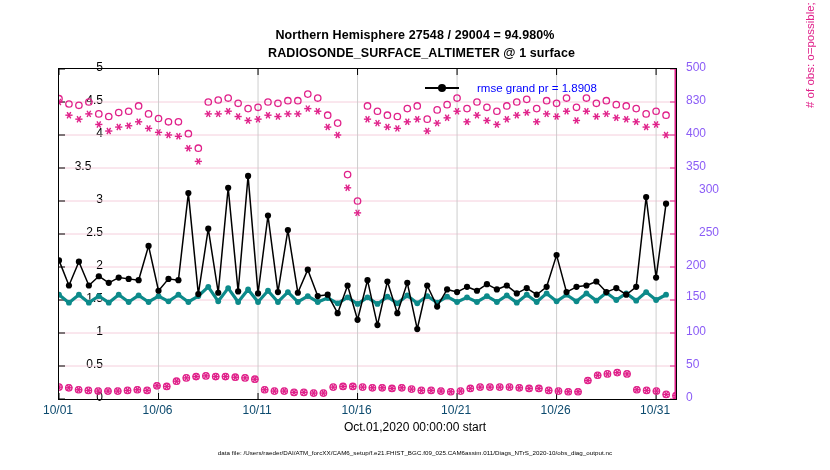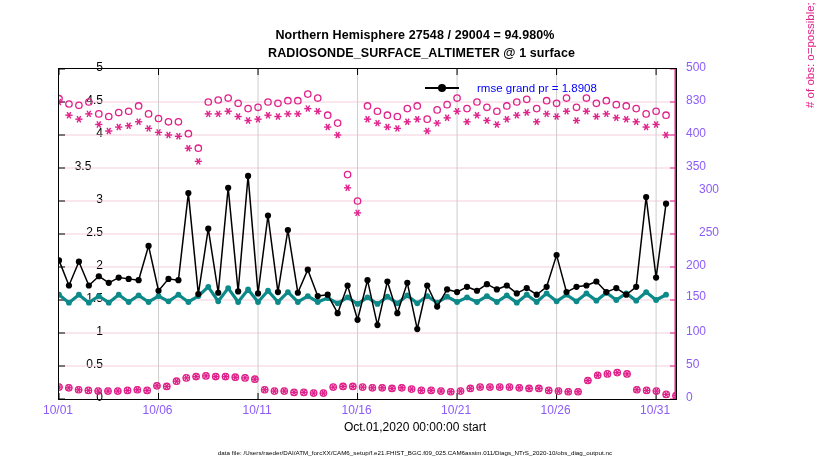--- a/index.html
+++ b/index.html
@@ -17,21 +17,21 @@
         border:1.2px solid #000;box-sizing:border-box;background:transparent;}
   #plot-inner{position:absolute;inset:0;overflow:hidden;}
   .ylabel-right{position:absolute;left:804px;top:108px;width:220px;
       transform:rotate(-90deg);transform-origin:0 0;
       font-size:11.5px;color:#E0218A;white-space:nowrap;}
 
   .ytick-l{position:absolute;right:684px;font-size:12px;color:#000;
            text-align:right;width:40px;line-height:10px;}
   .ytick-r{position:absolute;left:686px;font-size:12px;color:#8b5cf6;
            text-align:left;width:46px;line-height:10px;}
-  .xtick{position:absolute;font-size:12px;color:#8b5cf6;text-align:center;
+  .xtick{position:absolute;font-size:12px;color:#0c4a6e;text-align:center;
          width:60px;line-height:12px;}
 
   .xlabel{position:absolute;left:0;top:420px;width:830px;text-align:center;
           font-size:12px;color:#000;}
   .footer{position:absolute;left:0;top:449px;width:830px;text-align:center;
           font-size:6.2px;color:#000;letter-spacing:0.05px;}
 
   .legend{position:absolute;left:425px;top:80px;}
   .leg-row{display:flex;align-items:center;height:15px;gap:16px;}
   .leg-sample{width:34px;height:12px;position:relative;margin-right:2px;}

